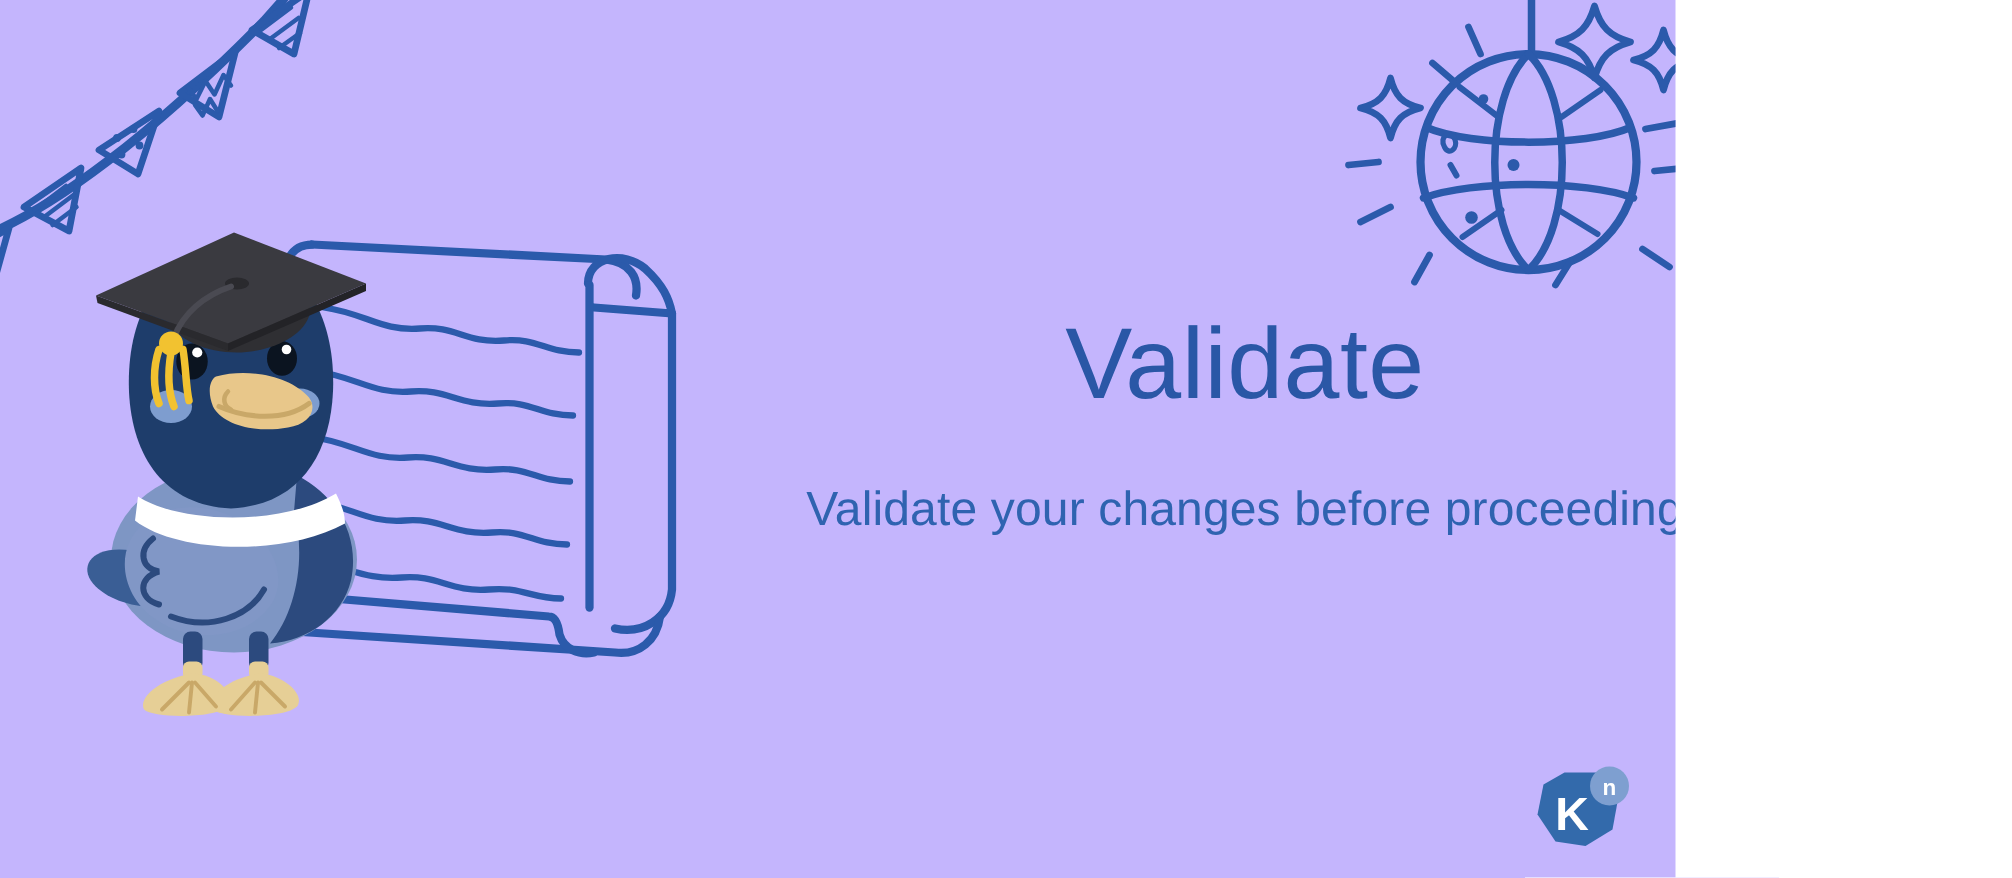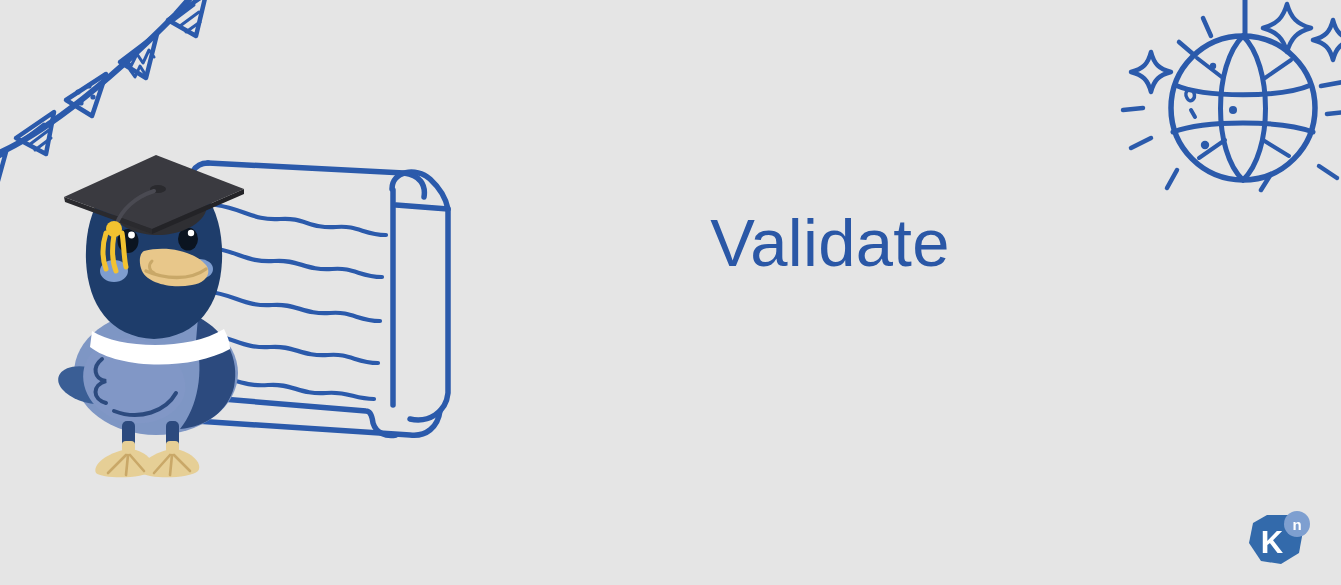--- a/index.html
+++ b/index.html
@@ -11,23 +11,23 @@
     overflow: hidden;
   }
 
   body {
     font-family: "Liberation Sans", sans-serif;
     position: relative;
   }
 
   .slide {
     position: relative;
-    width: 1341px;
+    width: 1117px;
     height: 585px;
-    background: #e5e5e5;
+    background: #c4b5fd;
     overflow: hidden;
   }
 
   
   .deco-bunting {
     position: absolute;
     left: -6px;
     top: -8px;
     width: 230px;
     height: 190px;
@@ -251,20 +251,21 @@
           <path d="M58 98 C 54 110, 54 124, 58 134" fill="none" stroke="#f2c230" stroke-width="5" stroke-linecap="round"></path>
           <path d="M66 100 C 64 112, 64 126, 68 136" fill="none" stroke="#f2c230" stroke-width="5" stroke-linecap="round"></path>
           <path d="M74 98 C 76 110, 76 124, 78 132" fill="none" stroke="#f2c230" stroke-width="5" stroke-linecap="round"></path>
         </g>
       </g>
     </svg>
   </div>
 
   <div class="text-block">
     <div class="title">Validate</div>
+    <div class="subtitle">Validate your changes before proceeding</div>
   </div>
 
   <div class="brand-logo">
     <svg viewBox="0 0 72 62" xmlns="http://www.w3.org/2000/svg">
 
       <polygon points="26,6 48,6 62,22 58,44 40,55 20,52 8,34 12,14" fill="#336aab"></polygon>
 
       <text x="31" y="44" font-family="Liberation Sans, sans-serif" font-size="31" font-weight="700" fill="#ffffff" text-anchor="middle">K</text>
 
       <circle cx="56" cy="15" r="13" fill="#7e9fd0"></circle>

